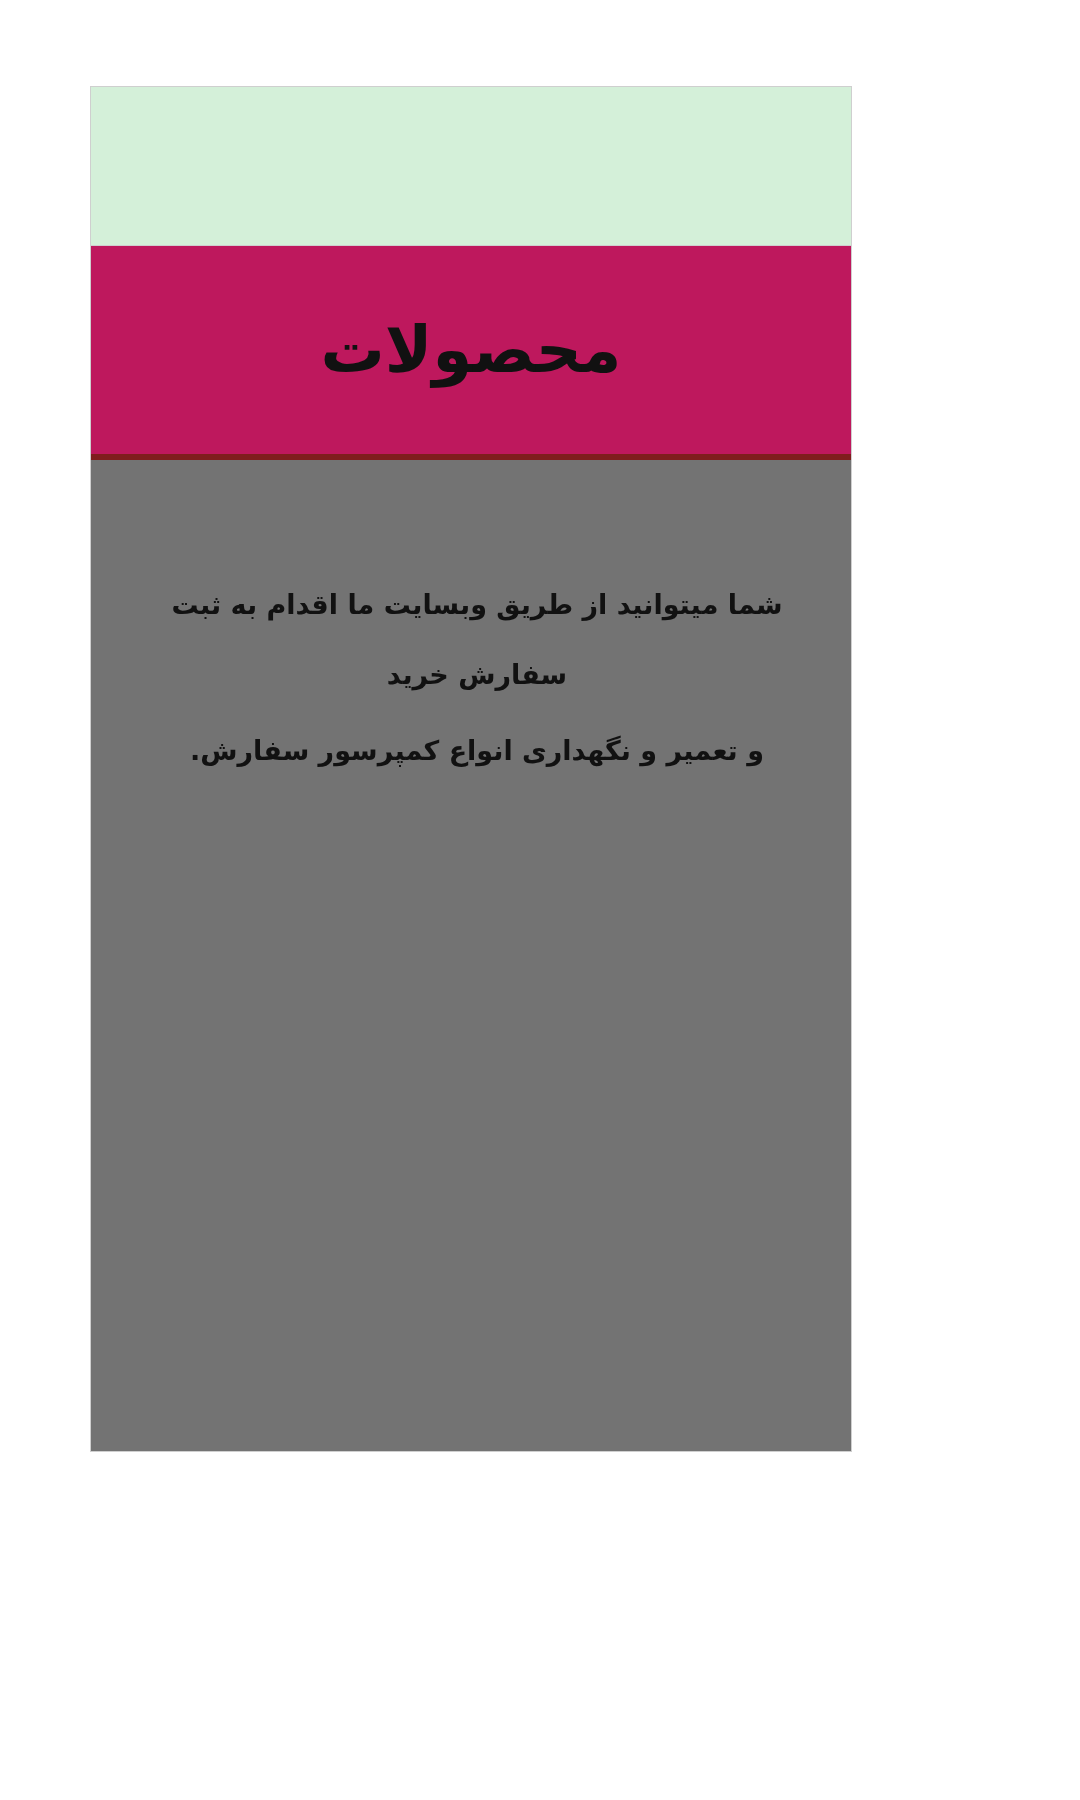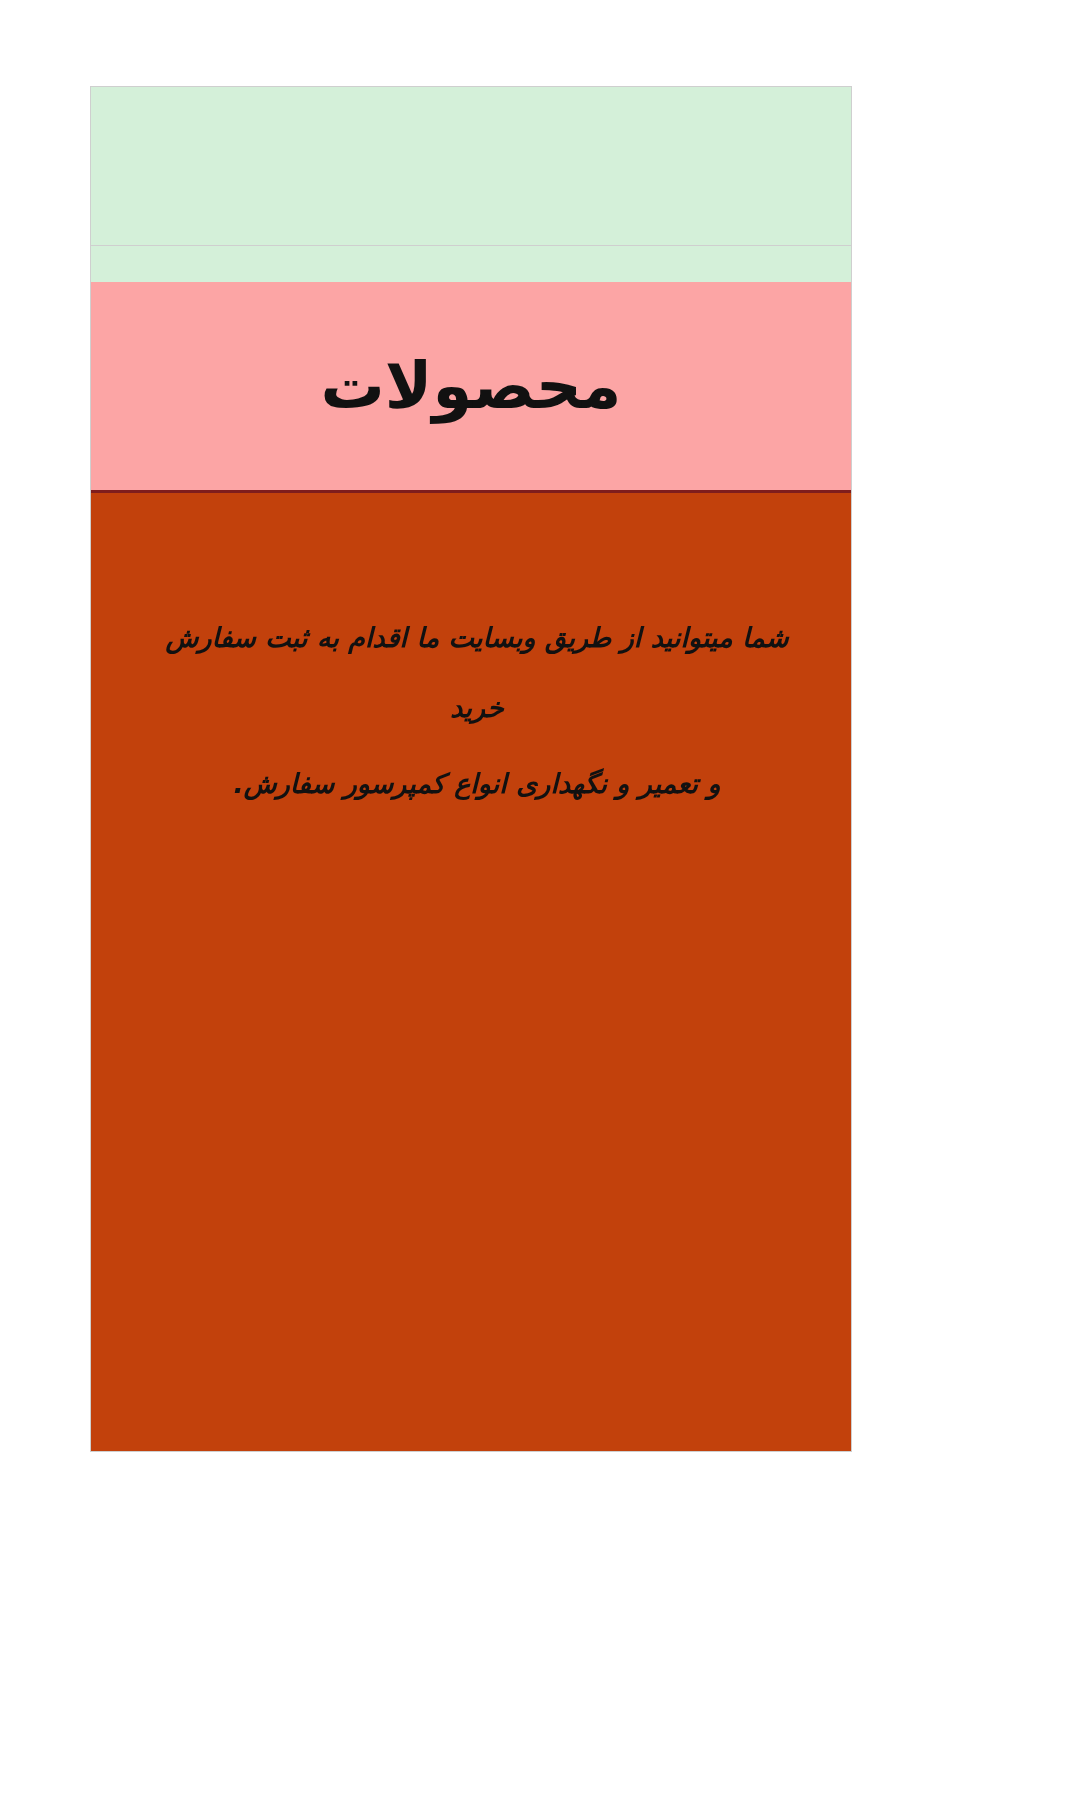--- a/index.html
+++ b/index.html
@@ -39,46 +39,44 @@
   .card-top-band {
     height: 158px;
     background: #d4f0d9;
     flex: 0 0 auto;
     border-bottom: 1px solid #cfcfcf;
   }
 
   .title-band {
     flex: 0 0 auto;
     height: 208px;
-    background: #fca5a5;
-    border-bottom: 3px solid #7f1d1d;
+    background: #be185d;
+    border-bottom: 6px solid #7f1d1d;
     display: flex;
     align-items: center;
     justify-content: center;
-    margin-top: 36px;
   }
 
   .title-band h1 {
     margin: 0;
     font-family: "DejaVu Sans", sans-serif;
     font-size: 64px;
     font-weight: 700;
     color: #111111;
     direction: rtl;
     text-align: center;
     letter-spacing: 0px;
     line-height: 1.2;
   }
 
   .body-band {
     flex: 1 1 auto;
-    background: #c2410c;
+    background: #737373;
     padding: 110px 28px 0 40px;
     box-sizing: border-box;
-    font-style: italic;
   }
 
   .body-text {
     direction: rtl;
     text-align: center;
     font-family: "DejaVu Sans", sans-serif;
     font-size: 27px;
     font-weight: 600;
     color: #111111;
     line-height: 2.6;

